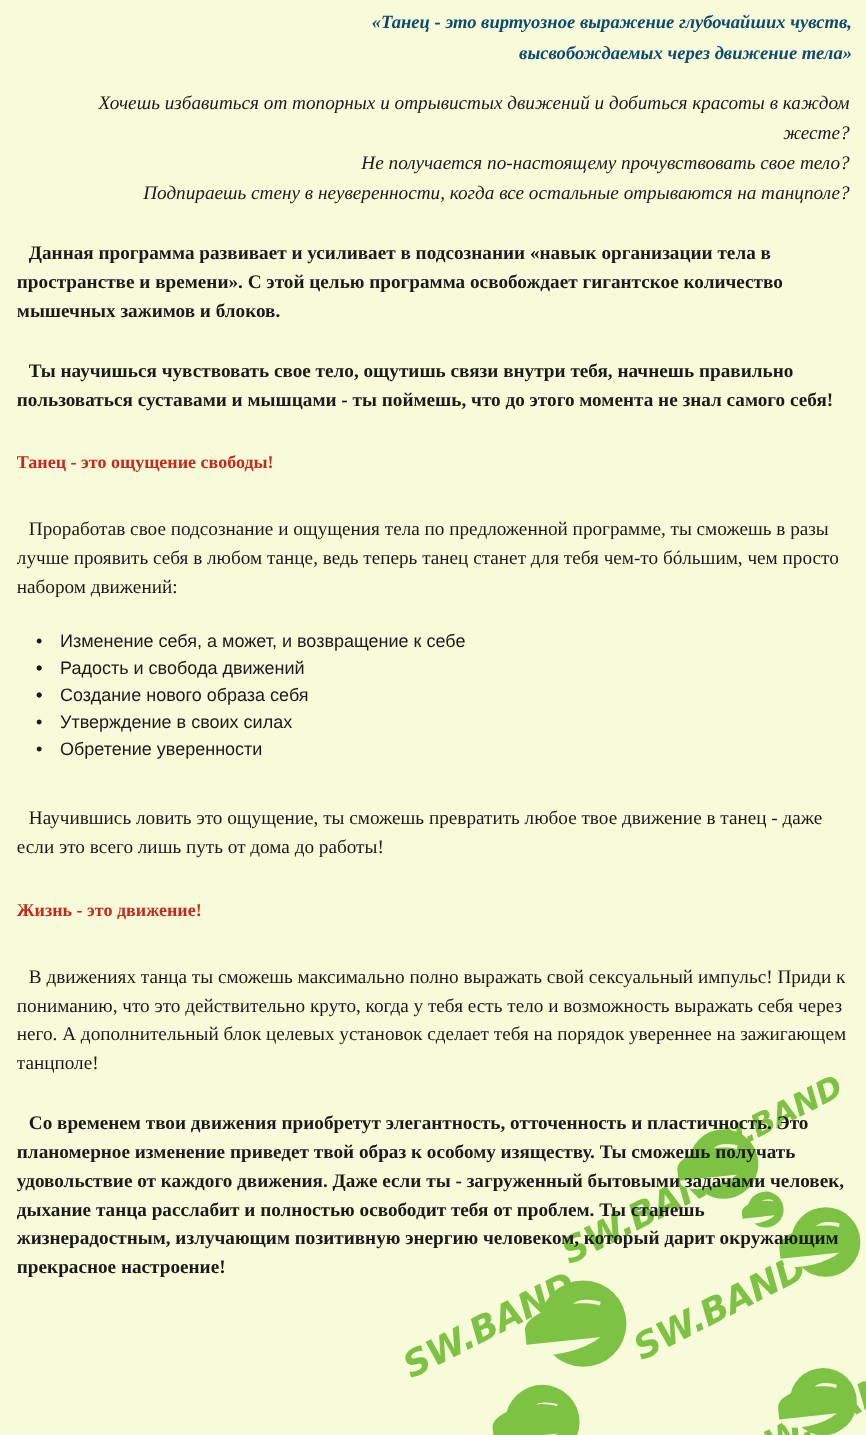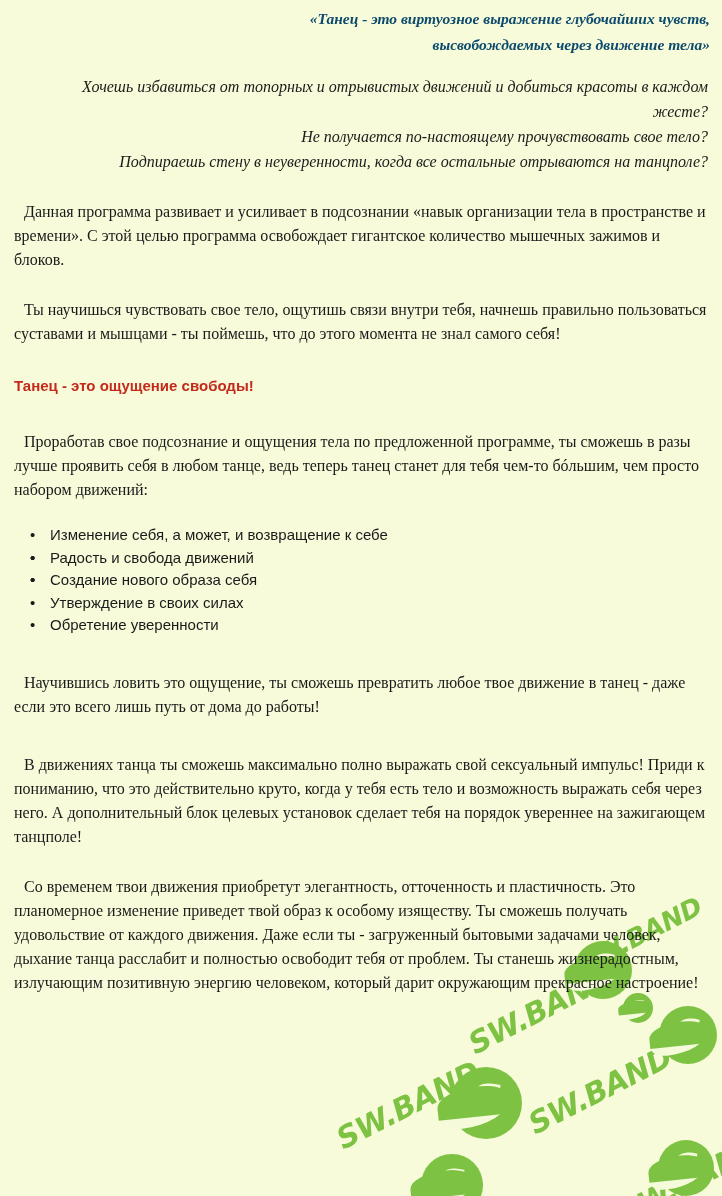--- a/index.html
+++ b/index.html
@@ -101,28 +101,28 @@
     text-indent: 10px;
   }
 
   .para {
     padding: 0 14px;
     font-size: 16px;
     line-height: 24px;
     text-indent: 10px;
     margin: 0;
   }
-  .para.gap-top { margin-top: 26px; }
+  .para.gap-top { margin-top: 26px; font-weight: bold; }
   .para.gap-top-sm { margin-top: 34px; }
 
   .red-heading {
     padding: 0 14px;
     margin: 30px 0 0 0;
     color: #C42A1C;
-    font-family: Liberation Sans, sans-serif;
+    font-family: Liberation Serif, serif;
     font-weight: bold;
     font-size: 15px;
     line-height: 20px;
   }
 
   ul.benefit-list {
     margin: 22px 0 0 0;
     padding: 0 14px 0 50px;
     list-style: none;
     font-family: "Liberation Sans", "DejaVu Sans", sans-serif;
@@ -208,18 +208,19 @@
     <li><span class="bullet">•</span></li>
     <li><span class="bullet">•</span><span>Радость и свобода движений</span></li>
     <li><span class="bullet">•</span></li>
     <li><span class="bullet">•</span><span>Создание нового образа себя</span></li>
     <li><span class="bullet">•</span><span>Утверждение в своих силах</span></li>
     <li><span class="bullet">•</span><span>Обретение уверенности</span></li>
   </ul>
 
   <p class="para gap-top-sm">Научившись ловить это ощущение, ты сможешь превратить любое твое движение в танец - даже если это всего лишь путь от дома до работы!</p>
 
+  <h2 class="red-heading">Жизнь - это движение!</h2>
 
   <p class="para gap-top-sm">В движениях танца ты сможешь максимально полно выражать свой сексуальный импульс! Приди к пониманию, что это действительно круто, когда у тебя есть тело и возможность выражать себя через него. А дополнительный блок целевых установок сделает тебя на порядок увереннее на зажигающем танцполе!</p>
 
   <p class="para gap-top">Со временем твои движения приобретут элегантность, отточенность и пластичность. Это планомерное изменение приведет твой образ к особому изяществу. Ты сможешь получать удовольствие от каждого движения. Даже если ты - загруженный бытовыми задачами человек, дыхание танца расслабит и полностью освободит тебя от проблем. Ты станешь жизнерадостным, излучающим позитивную энергию человеком, который дарит окружающим прекрасное настроение!</p>
 
 </div>
 
 </body></html>

